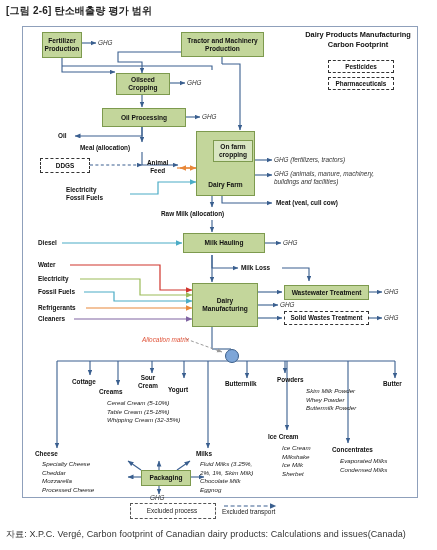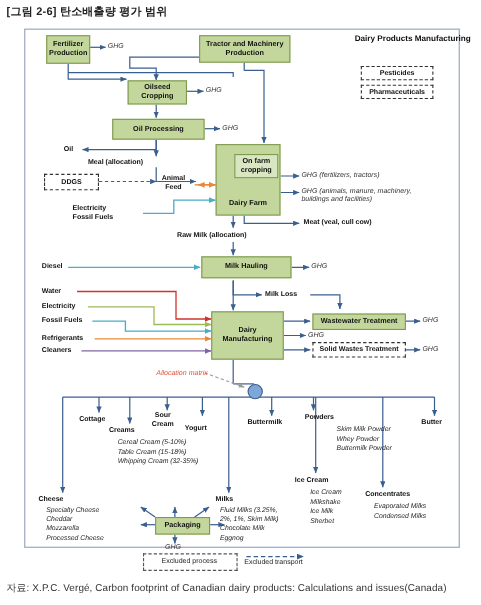--- a/index.html
+++ b/index.html
@@ -13,21 +13,21 @@
         display:flex;align-items:center;justify-content:center;text-align:center;
         font-size:6.6px;font-weight:bold;line-height:1.15;color:#111;padding:1px;}
   .node.big{background:#c3d69b;}
   .dashed-node{position:absolute;box-sizing:border-box;background:#fff;border:1px dashed #333;
         display:flex;align-items:center;justify-content:center;text-align:center;
         font-size:6.4px;font-weight:bold;line-height:1.1;color:#111;}
   .lbl{position:absolute;font-size:6.4px;font-weight:bold;color:#111;line-height:1.2;white-space:nowrap;}
   .ghg{position:absolute;font-size:6.4px;font-style:italic;color:#333;white-space:nowrap;}
   .prod-title{position:absolute;font-size:6.4px;font-weight:bold;color:#111;white-space:nowrap;}
   .prod-sub{position:absolute;font-size:6.2px;font-style:italic;color:#222;line-height:1.38;white-space:nowrap;}
-  #header-title{position:absolute;left:288px;top:30px;width:140px;text-align:right;
+  #header-title{position:absolute;left:288px;top:30px;width:140px;text-align:center;
         font-size:7.4px;font-weight:bold;line-height:1.35;color:#111;}
   #alloc-label{position:absolute;left:142px;top:336px;font-size:6.4px;font-style:italic;color:#e0543a;white-space:nowrap;}
   #alloc-node{position:absolute;left:225px;top:349px;width:12px;height:12px;border-radius:50%;
         background:#7ea6d8;border:1px solid #3c5f8a;}
   #legend{position:absolute;left:130px;top:503px;width:200px;height:18px;}
   .lg-box{position:absolute;left:0;top:0;width:84px;height:14px;border:1px dashed #555;}
   .lg-box-text{position:absolute;left:0;top:0;width:84px;height:14px;display:flex;align-items:center;justify-content:center;font-size:6.4px;color:#222;}
   .lg-tr-text{position:absolute;left:92px;top:5px;font-size:6.4px;color:#222;white-space:nowrap;}
 </style>
 </head>
@@ -165,20 +165,21 @@
   <path d="M80,279 L140,279 L140,295 L192,295" fill="none" stroke="#9bbb59" stroke-width="1.2" marker-end="url(#ar-g)"></path>
   <path d="M84,292 L114,292 L114,301 L192,301" fill="none" stroke="#4bacc6" stroke-width="1.2" marker-end="url(#ar-c)"></path>
   <path d="M86,308 L192,308" fill="none" stroke="#e8883a" stroke-width="1.2" marker-end="url(#ar-o)"></path>
   <path d="M74,319 L192,319" fill="none" stroke="#8064a2" stroke-width="1.2" marker-end="url(#ar-p)"></path>
 
   <path d="M186,339 L222,352" fill="none" stroke="#9a9a9a" stroke-width="1" stroke-dasharray="3,2.2" marker-end="url(#ar-gray)"></path>
 </svg>
 
 <div id="header-title">
     <div>Dairy Products Manufacturing</div>
+    <div>Carbon Footprint</div>
   </div>
 
 <div class="node" style="left:42px;top:32px;width:40px;height:26px;">
   <span>Fertilizer<br>Production</span>
 </div>
 
 <div class="node" style="left:181px;top:32px;width:83px;height:25px;">
   <span>Tractor and Machinery<br>Production</span>
 </div>
 

